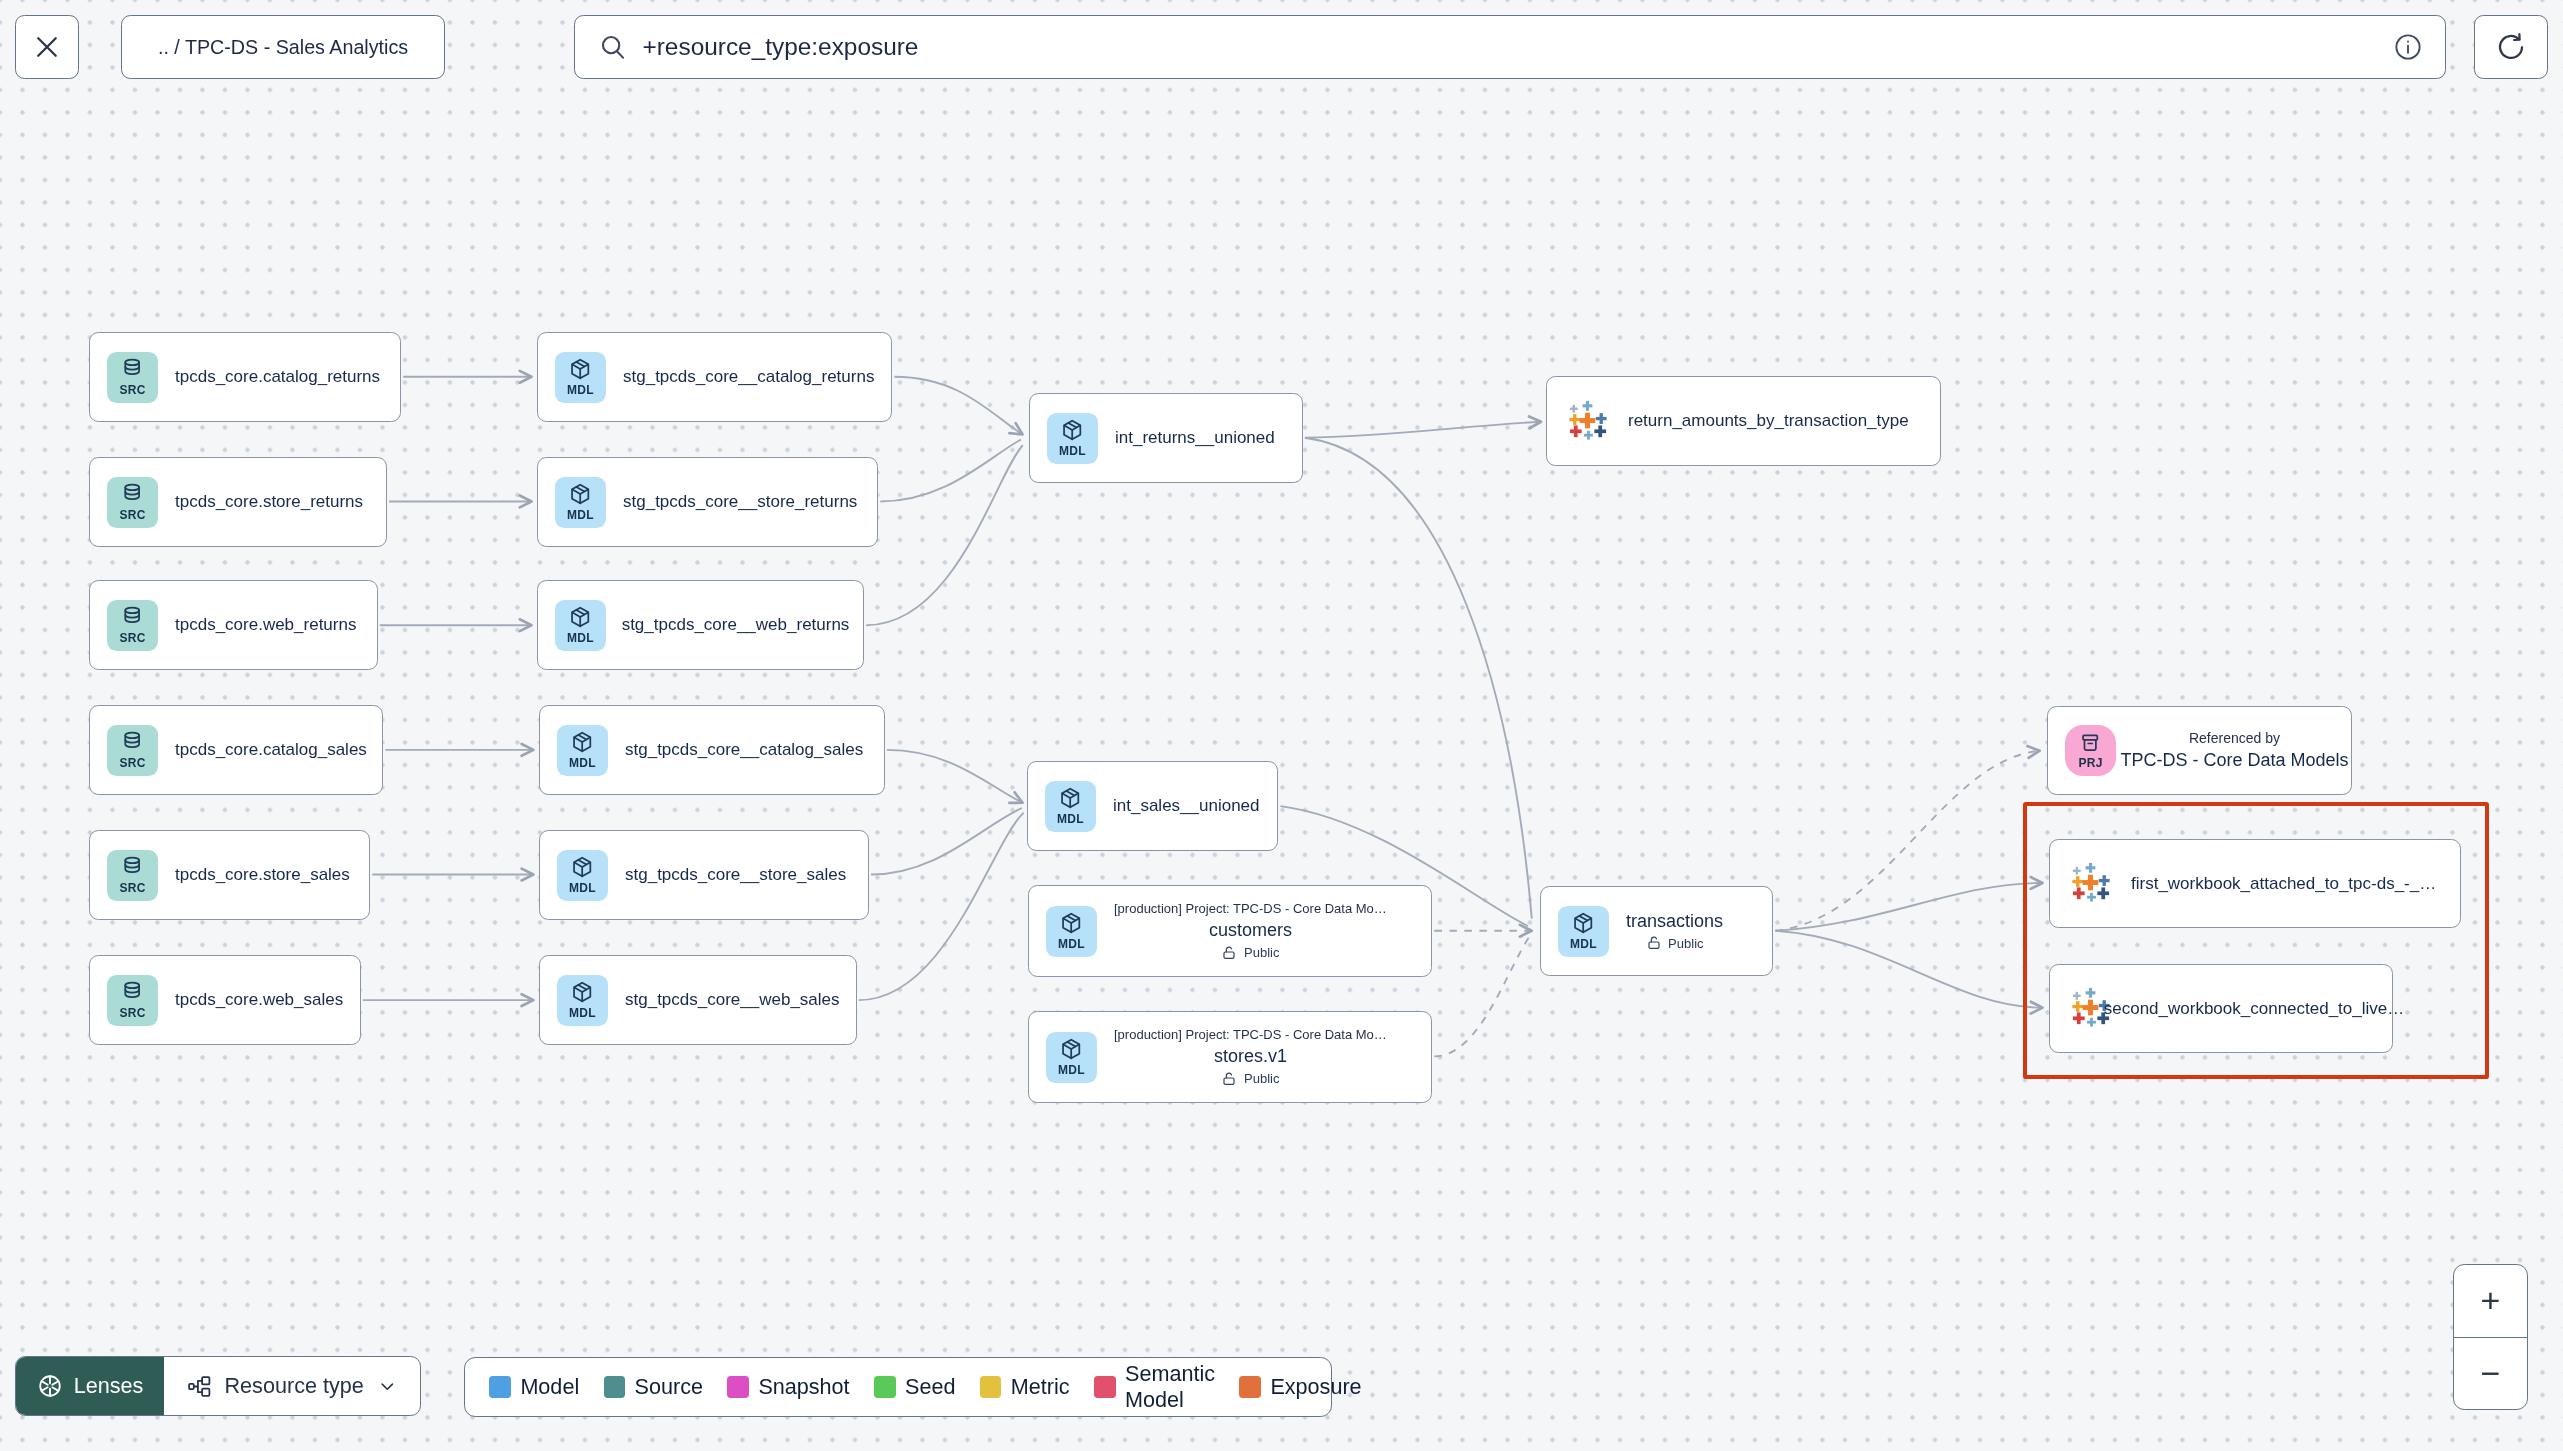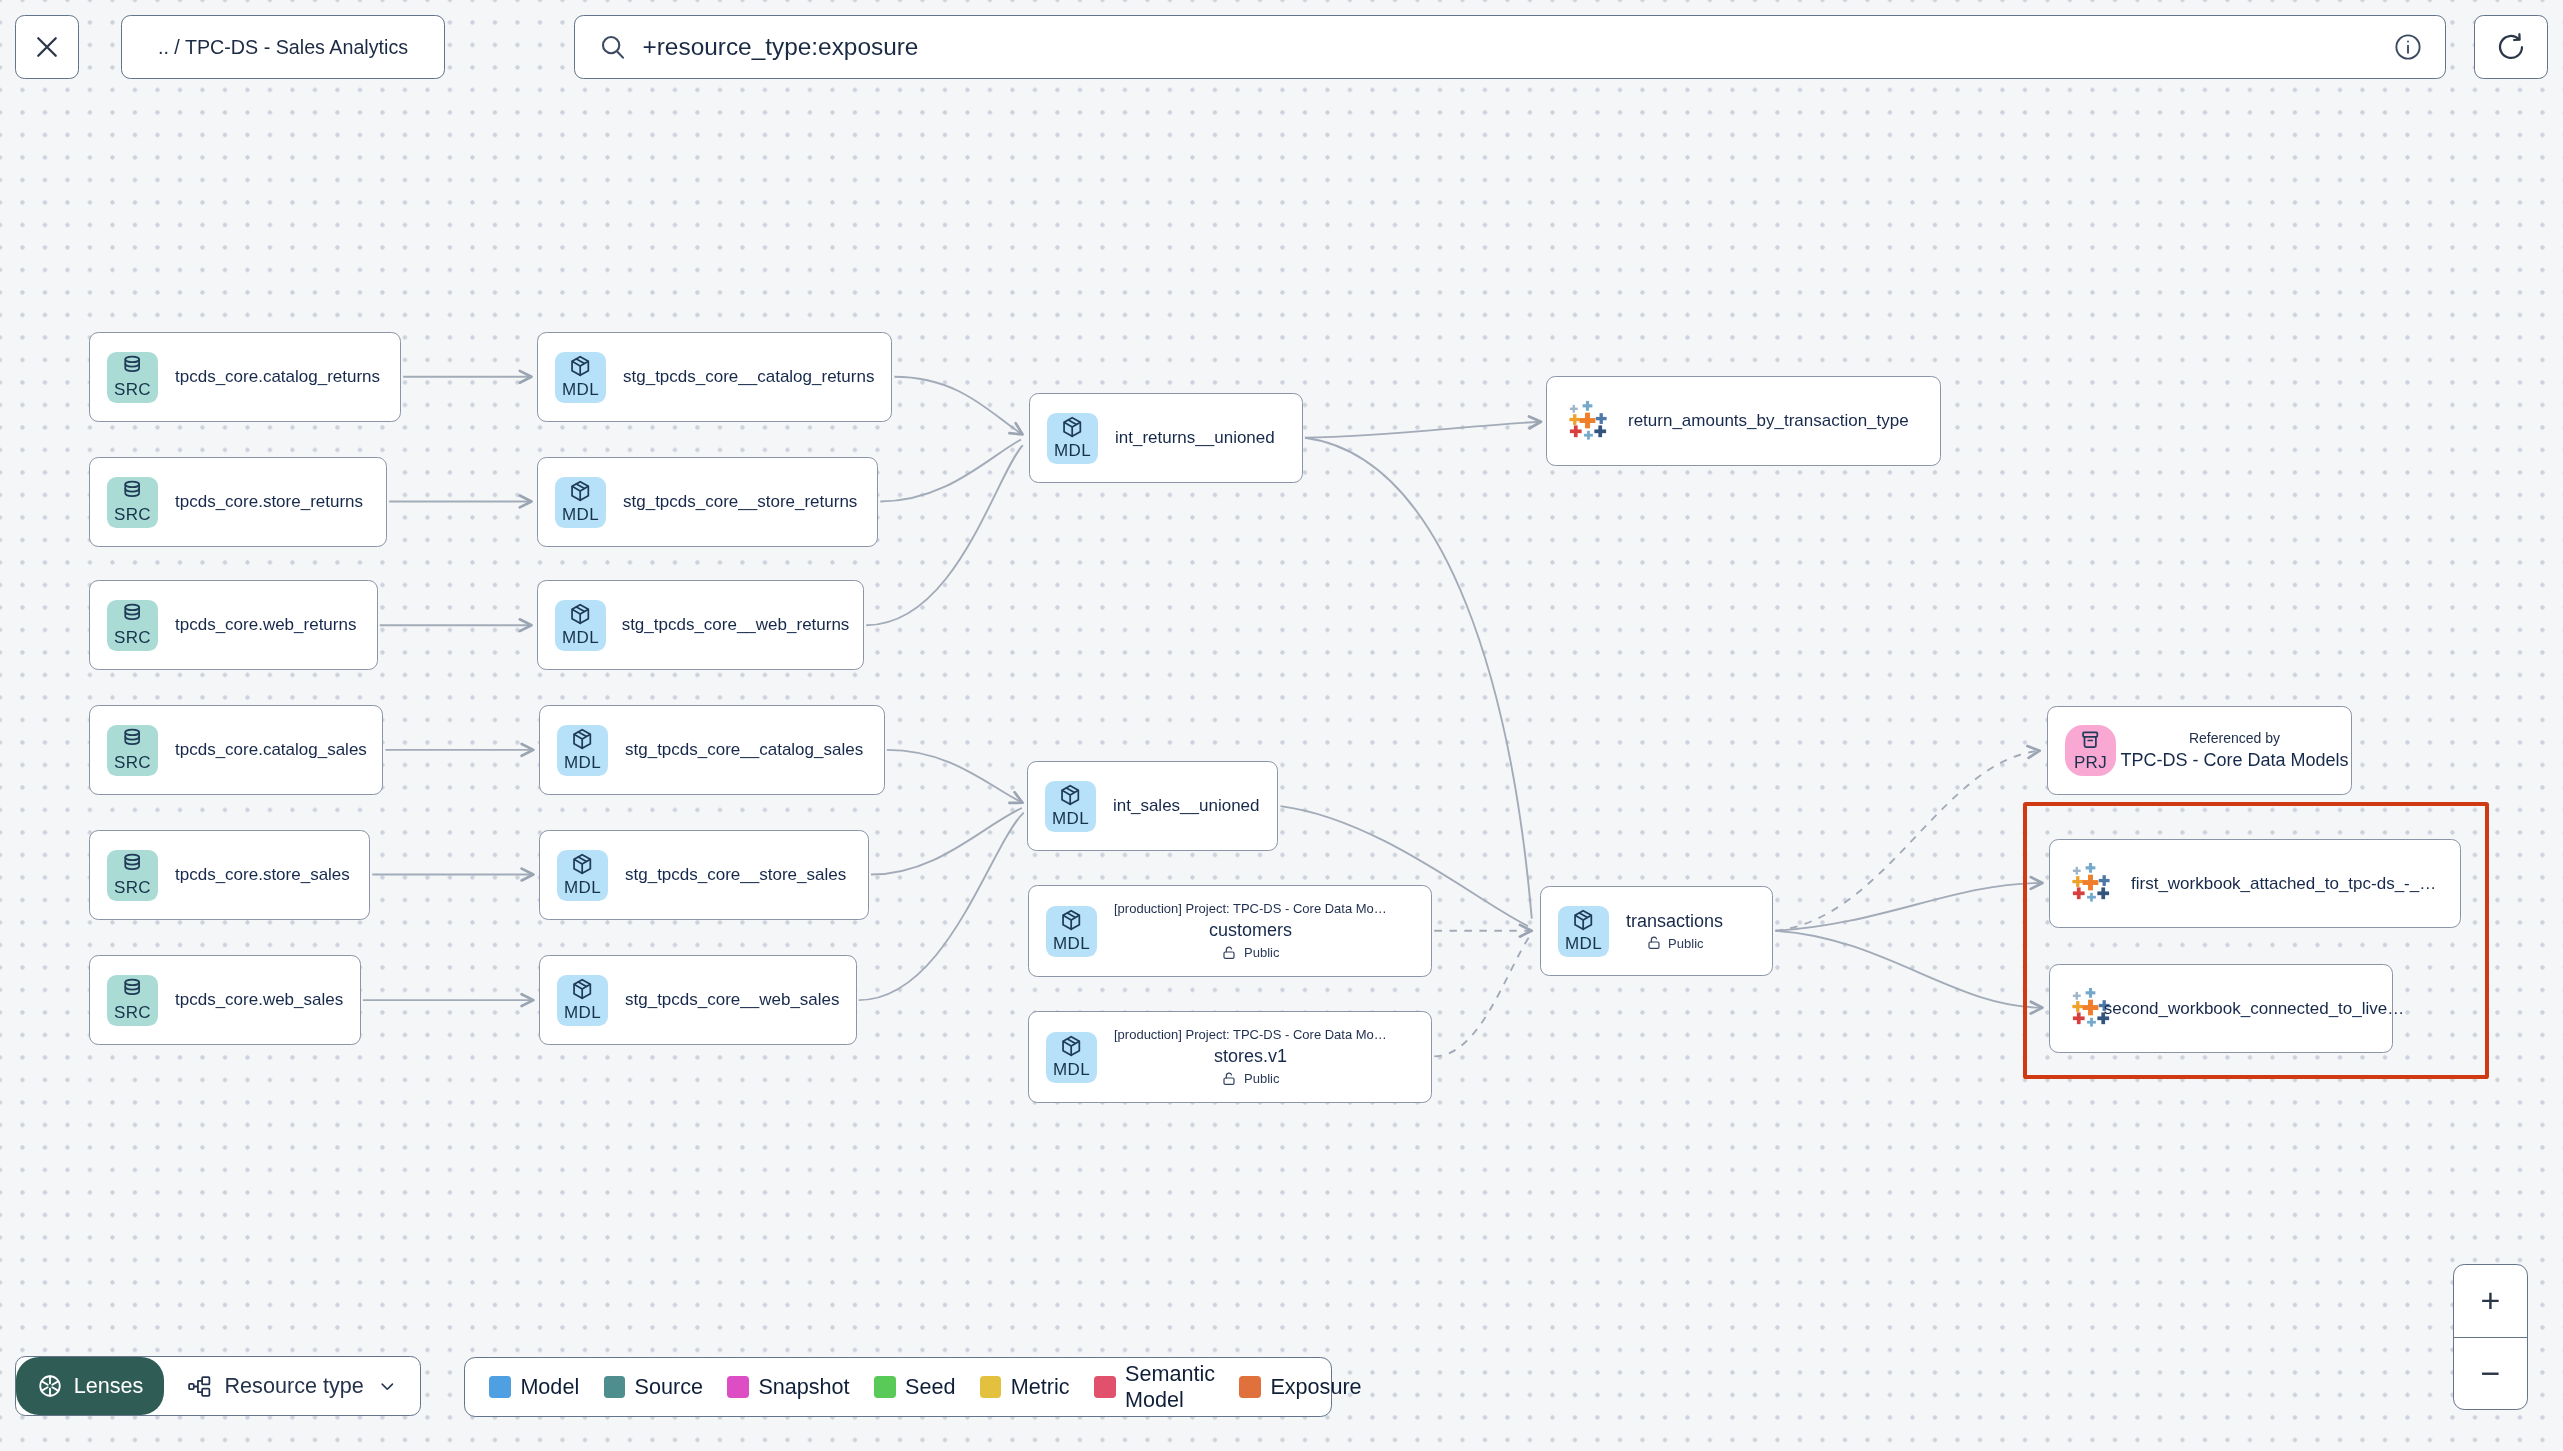--- a/index.html
+++ b/index.html
@@ -14,21 +14,21 @@
 
   #edges { position:absolute; left:0; top:0; pointer-events:none; }
 
   
   .node { position:absolute; background:#ffffff; border:1.9px solid #8b95a7;
     border-radius:9.4px; display:flex; align-items:center; gap:17px;
     padding:0 15px 0 17px; cursor:pointer; }
   .badge { width:51px; height:51px; border-radius:9.4px; flex:0 0 auto;
     display:flex; flex-direction:column; align-items:center; justify-content:center; }
   .badge svg { width:24.4px; height:24.4px; }
-  .badge span { font-size:17px; font-weight:normal; color:#17324c; letter-spacing:0.3px; margin-top:0.9px; }
+  .badge span { font-size:12px; font-weight:bold; color:#17324c; letter-spacing:0.3px; margin-top:0.9px; }
   .badge-src { background:#aadcd5; }
   .badge-mdl { background:#b7e1f8; }
   .badge-prj { background:#f9a8d4;border-radius:18px; }
   .exicon { width:47px; height:47px; flex:0 0 auto; }
   .exicon svg { width:47px; height:47px; }
   .ntext { display:flex; flex-direction:column; justify-content:center; gap:3.7px; min-width:0;align-items:center; }
   .nsub   { font-size:14px; color:#22314e; }
   .nproj  { font-size:13px; color:#1f2e4d; white-space:nowrap; }
   .nlabel { font-size:17px; color:#17294b; white-space:nowrap; }
   .nlabel.big { font-size:18px; }
@@ -47,21 +47,21 @@
   #searchbar { left:574px; width:1872px; justify-content:flex-start; padding:0 22.5px; gap:15px; cursor:text; }
   #searchbar input { flex:1; border:none; outline:none; background:transparent;
     font-family:Liberation Sans, sans-serif; font-size:24.4px; color:#1b2b45; }
   #refresh-btn { left:2474px; width:74px; }
   .hicon { width:30px; height:30px; flex:0 0 auto; }
 
   
   #lens-control { position:absolute; left:15px; top:1356px; height:60px;
     display:flex; border:1.9px solid #64748b; border-radius:10.3px; overflow:hidden; background:#fff; }
   #lenses-btn { background:#2f5d56; color:#fff; display:flex; align-items:center;
-    gap:11.2px; padding:0 20.6px; font-size:21.6px; cursor:pointer;border-radius:23px; }
+    gap:11.2px; padding:0 20.6px; font-size:21.6px; cursor:pointer; }
   #lenses-btn svg { width:26px; height:26px; }
   #resource-type-btn { display:flex; align-items:center; gap:13px; padding:0 22.5px;
     font-size:21.6px; color:#25324c; cursor:pointer; }
   #resource-type-btn svg { width:25px; height:25px; }
 
   
   #legend { position:absolute; left:464px; top:1357px; height:60px; width:868px;
     background:#fff; border:1.9px solid #64748b; border-radius:11.2px;
     display:flex; align-items:center; gap:24.4px; padding:0 24.4px; }
   .lg-item { display:flex; align-items:center; gap:9.4px; font-size:21.6px; color:#101f38; }

